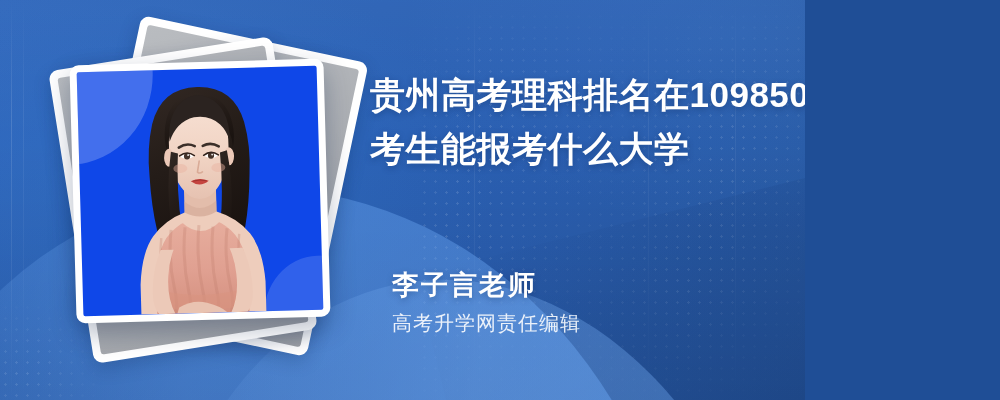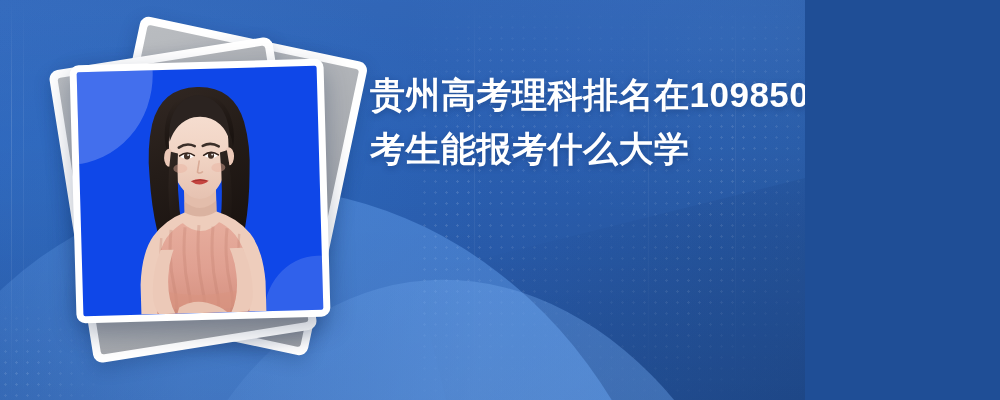--- a/index.html
+++ b/index.html
@@ -349,15 +349,19 @@
 
           <path d="M96 238 Q110 230 124 234 Q138 238 144 244 L94 244 Z" fill="#e9c3b1"></path>
         </svg>
       </div>
     </div>
   </div>
 
   <div class="content">
     <div class="headline">贵州高考理科排名在109850的理科类考生能报考什么大学</div>
 
+    <div class="byline">
+      <div class="byline-name">李子言老师</div>
+      <div class="byline-role">高考升学网责任编辑</div>
+    </div>
   </div>
 
 </div>
 
 </body></html>

